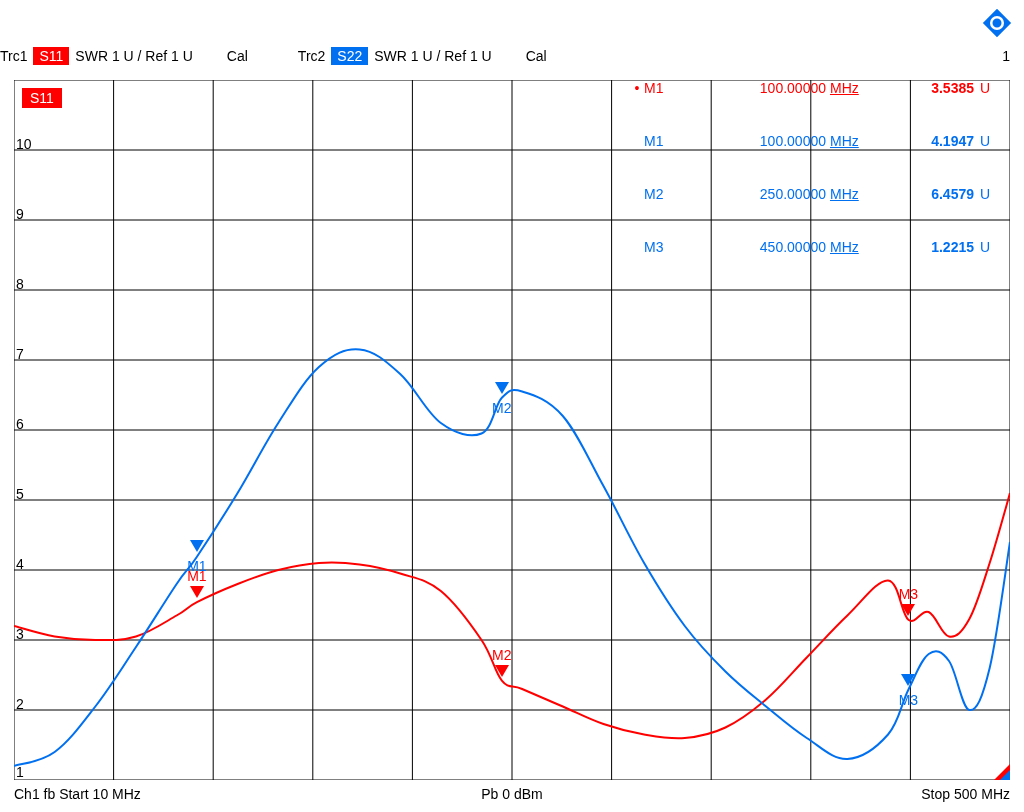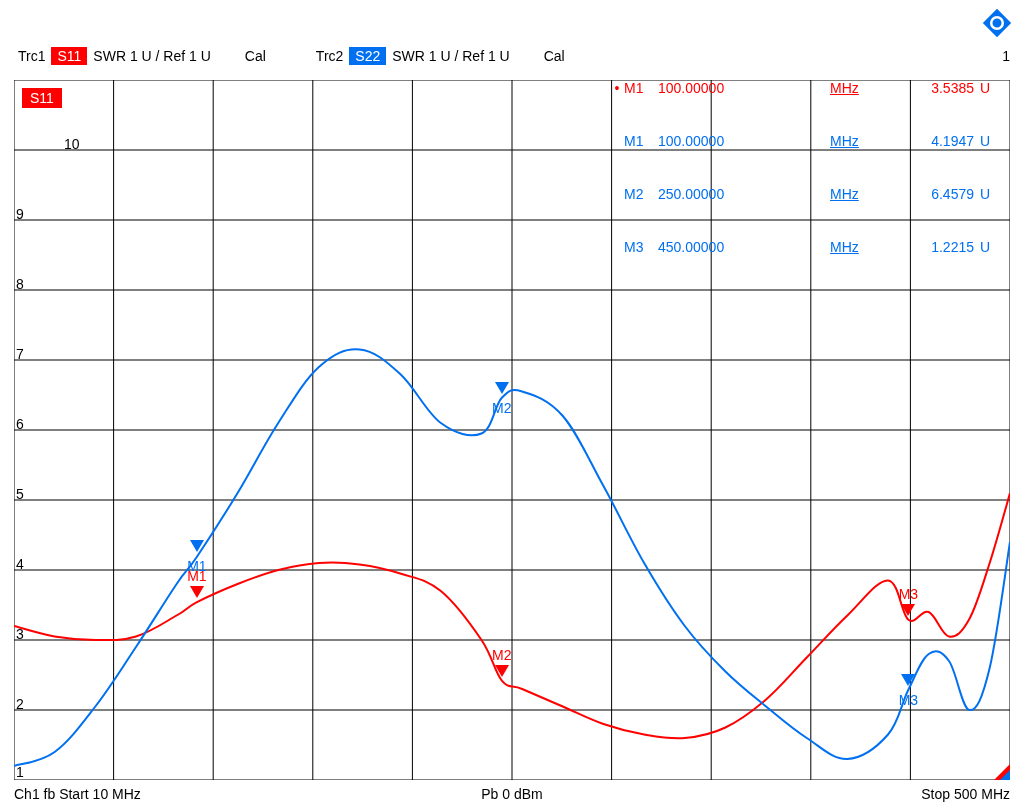--- a/index.html
+++ b/index.html
@@ -15,21 +15,20 @@
     position: relative;
   }
   .header {
     position: absolute;
     top: 44px;
     left: 0;
     right: 0;
     height: 24px;
     display: flex;
     align-items: center;
-    padding-left: 18px;
     color: #000;
   }
   .hdr-label { margin-right: 6px; }
   .hdr-box {
     display: inline-block;
     color: #fff;
     padding: 1px 6px;
     margin-right: 6px;
     font-weight: normal;
   }
@@ -65,23 +64,23 @@
     position: absolute;
     top: 0;
     right: 0;
     font-size: 14px;
     line-height: 17px;
   }
   .marker-table .row { white-space: nowrap; text-align: right; }
   .marker-table .c { display: inline-block; text-align: left; }
   .marker-table .c.dot  { width: 14px; text-align: center;}
   .marker-table .c.name { width: 34px; }
-  .marker-table .c.freq { width: 148px; text-align: left; padding-right: 24px;}
+  .marker-table .c.freq { width: 148px; text-align: right; padding-right: 4px;}
   .marker-table .c.unit { width: 60px; text-decoration: underline; }
-  .marker-table .c.val  { width: 84px; text-align: right; padding-right: 6px;}
+  .marker-table .c.val  { width: 84px; text-align: right; padding-right: 6px; font-weight: bold;}
   .marker-table .c.vu   { width: 30px; }
   .red-t  { color: #ff0000; }
   .blue-t { color: #0070f0; margin-top: 36px; }
   .ylabel {
     position: absolute;
     font-size: 14px;
     color: #000;
     text-align: right;
     width: 30px;
   }
@@ -188,21 +187,21 @@
   <div id="ylabels">
       <div class="ylabel" style="left: 2px; top: 684px; text-align: left;">1</div>
       <div class="ylabel" style="left: 2px; top: 616px; text-align: left;">2</div>
       <div class="ylabel" style="left: 2px; top: 546px; text-align: left;">3</div>
       <div class="ylabel" style="left: 2px; top: 476px; text-align: left;">4</div>
       <div class="ylabel" style="left: 2px; top: 406px; text-align: left;">5</div>
       <div class="ylabel" style="left: 2px; top: 336px; text-align: left;">6</div>
       <div class="ylabel" style="left: 2px; top: 266px; text-align: left;">7</div>
       <div class="ylabel" style="left: 2px; top: 196px; text-align: left;">8</div>
       <div class="ylabel" style="left: 2px; top: 126px; text-align: left;">9</div>
-      <div class="ylabel" style="left: 2px; top: 56px; text-align: left; padding-left: 48px;">10</div>
+      <div class="ylabel" style="left: 2px; top: 56px; text-align: left;">10</div>
     </div>
 
   <div id="marker-glyphs">
       <div class="mk-label blue-t" style="left: 182.939px; top: 442.371px;">M1</div>
       <div class="tri blue" style="left: 182.939px; top: 460.371px;"></div>
       <div class="mk-label blue-t" style="left: 487.837px; top: 283.947px;">M2</div>
       <div class="tri blue" style="left: 487.837px; top: 301.947px;"></div>
       <div class="mk-label blue-t" style="left: 894.367px; top: 575.819px;">M3</div>
       <div class="tri blue" style="left: 894.367px; top: 593.819px;"></div>
       <div class="mk-label red-t" style="left: 182.939px; top: 488.305px;">M1</div>

